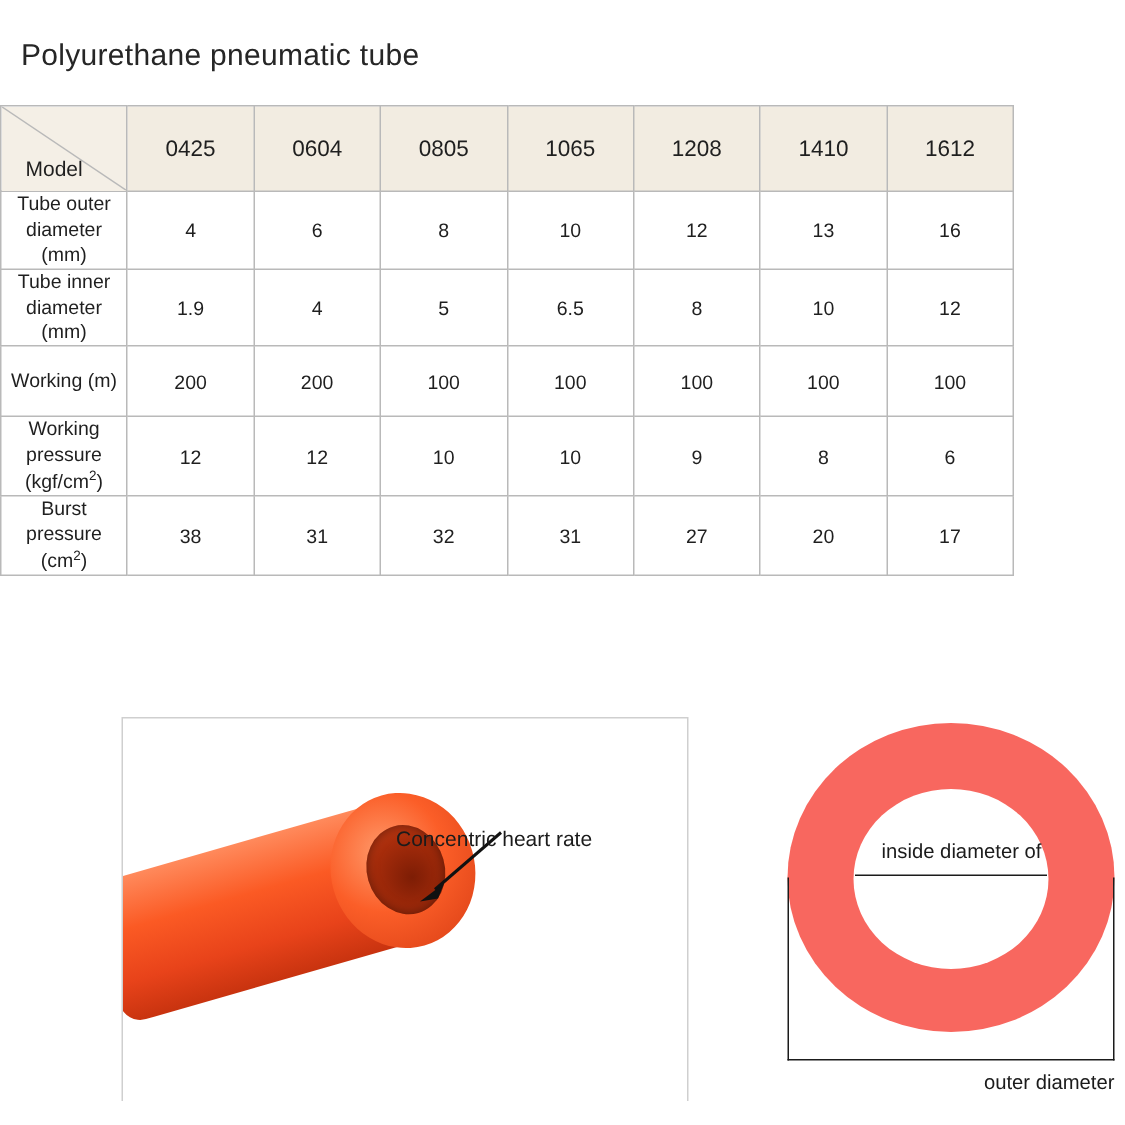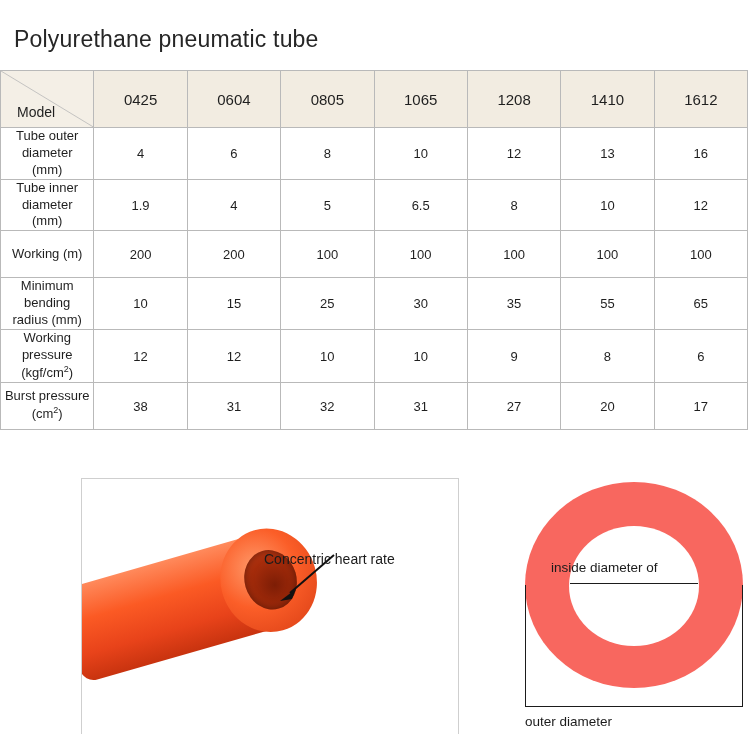--- a/index.html
+++ b/index.html
@@ -16,30 +16,30 @@
   }
   .page {
     position: relative;
     width: 750px;
     height: 750px;
   }
   .title {
     position: absolute;
     left: 14px;
     top: 26px;
-    font-size: 23px;
+    font-size: 20px;
     color: #262626;
     letter-spacing: 0.2px;
   }
   
   .spec-table {
     position: absolute;
     left: 0px;
     top: 70px;
-    width: 748px;
+    width: 676px;
     border-collapse: collapse;
     table-layout: fixed;
   }
   .spec-table td, .spec-table th {
     border: 1px solid #b9b9b9;
     text-align: center;
     vertical-align: middle;
     font-size: 13px;
     font-weight: normal;
     color: #1f1f1f;
@@ -177,20 +177,21 @@
     width: 130px;
     height: 120px;
     border-radius: 50%;
     background: #ffffff;
   }
   .inner-label {
     position: absolute;
     left: 36px;
     top: 78px;
     width: 180px;
+    text-align: center;
     font-size: 13.5px;
     color: #1b1b1b;
   }
   .inner-line {
     position: absolute;
     left: 55px;
     top: 101px;
     width: 128px;
     height: 1px;
     background: #1b1b1b;
@@ -217,21 +218,21 @@
     top: 224px;
     width: 218px;
     height: 1px;
     background: #1b1b1b;
   }
   .outer-label {
     position: absolute;
     left: 10px;
     top: 232px;
     width: 218px;
-    text-align: left;
+    text-align: right;
     font-size: 13.5px;
     color: #1b1b1b;
   }
   .bottom-strip {
     position: absolute;
     left: 0;
     bottom: 0;
     width: 750px;
     height: 16px;
     background: #ffffff;
@@ -300,33 +301,20 @@
         </td>
         <td>200</td>
         <td>200</td>
         <td>100</td>
         <td>100</td>
         <td>100</td>
         <td>100</td>
         <td>100</td>
       </tr>
 
-      <tr>
-        <td class="row-head">
-          <span class="twoline">Minimum bending</span>
-          <span class="twoline">radius (mm)</span>
-        </td>
-        <td>10</td>
-        <td>15</td>
-        <td>25</td>
-        <td>30</td>
-        <td>35</td>
-        <td>55</td>
-        <td>65</td>
-      </tr>
 
       <tr>
         <td class="row-head">
           <span class="twoline">Working pressure</span>
           <span class="twoline">(kgf/cm<sup>2</sup>)</span>
         </td>
         <td>12</td>
         <td>12</td>
         <td>10</td>
         <td>10</td>

